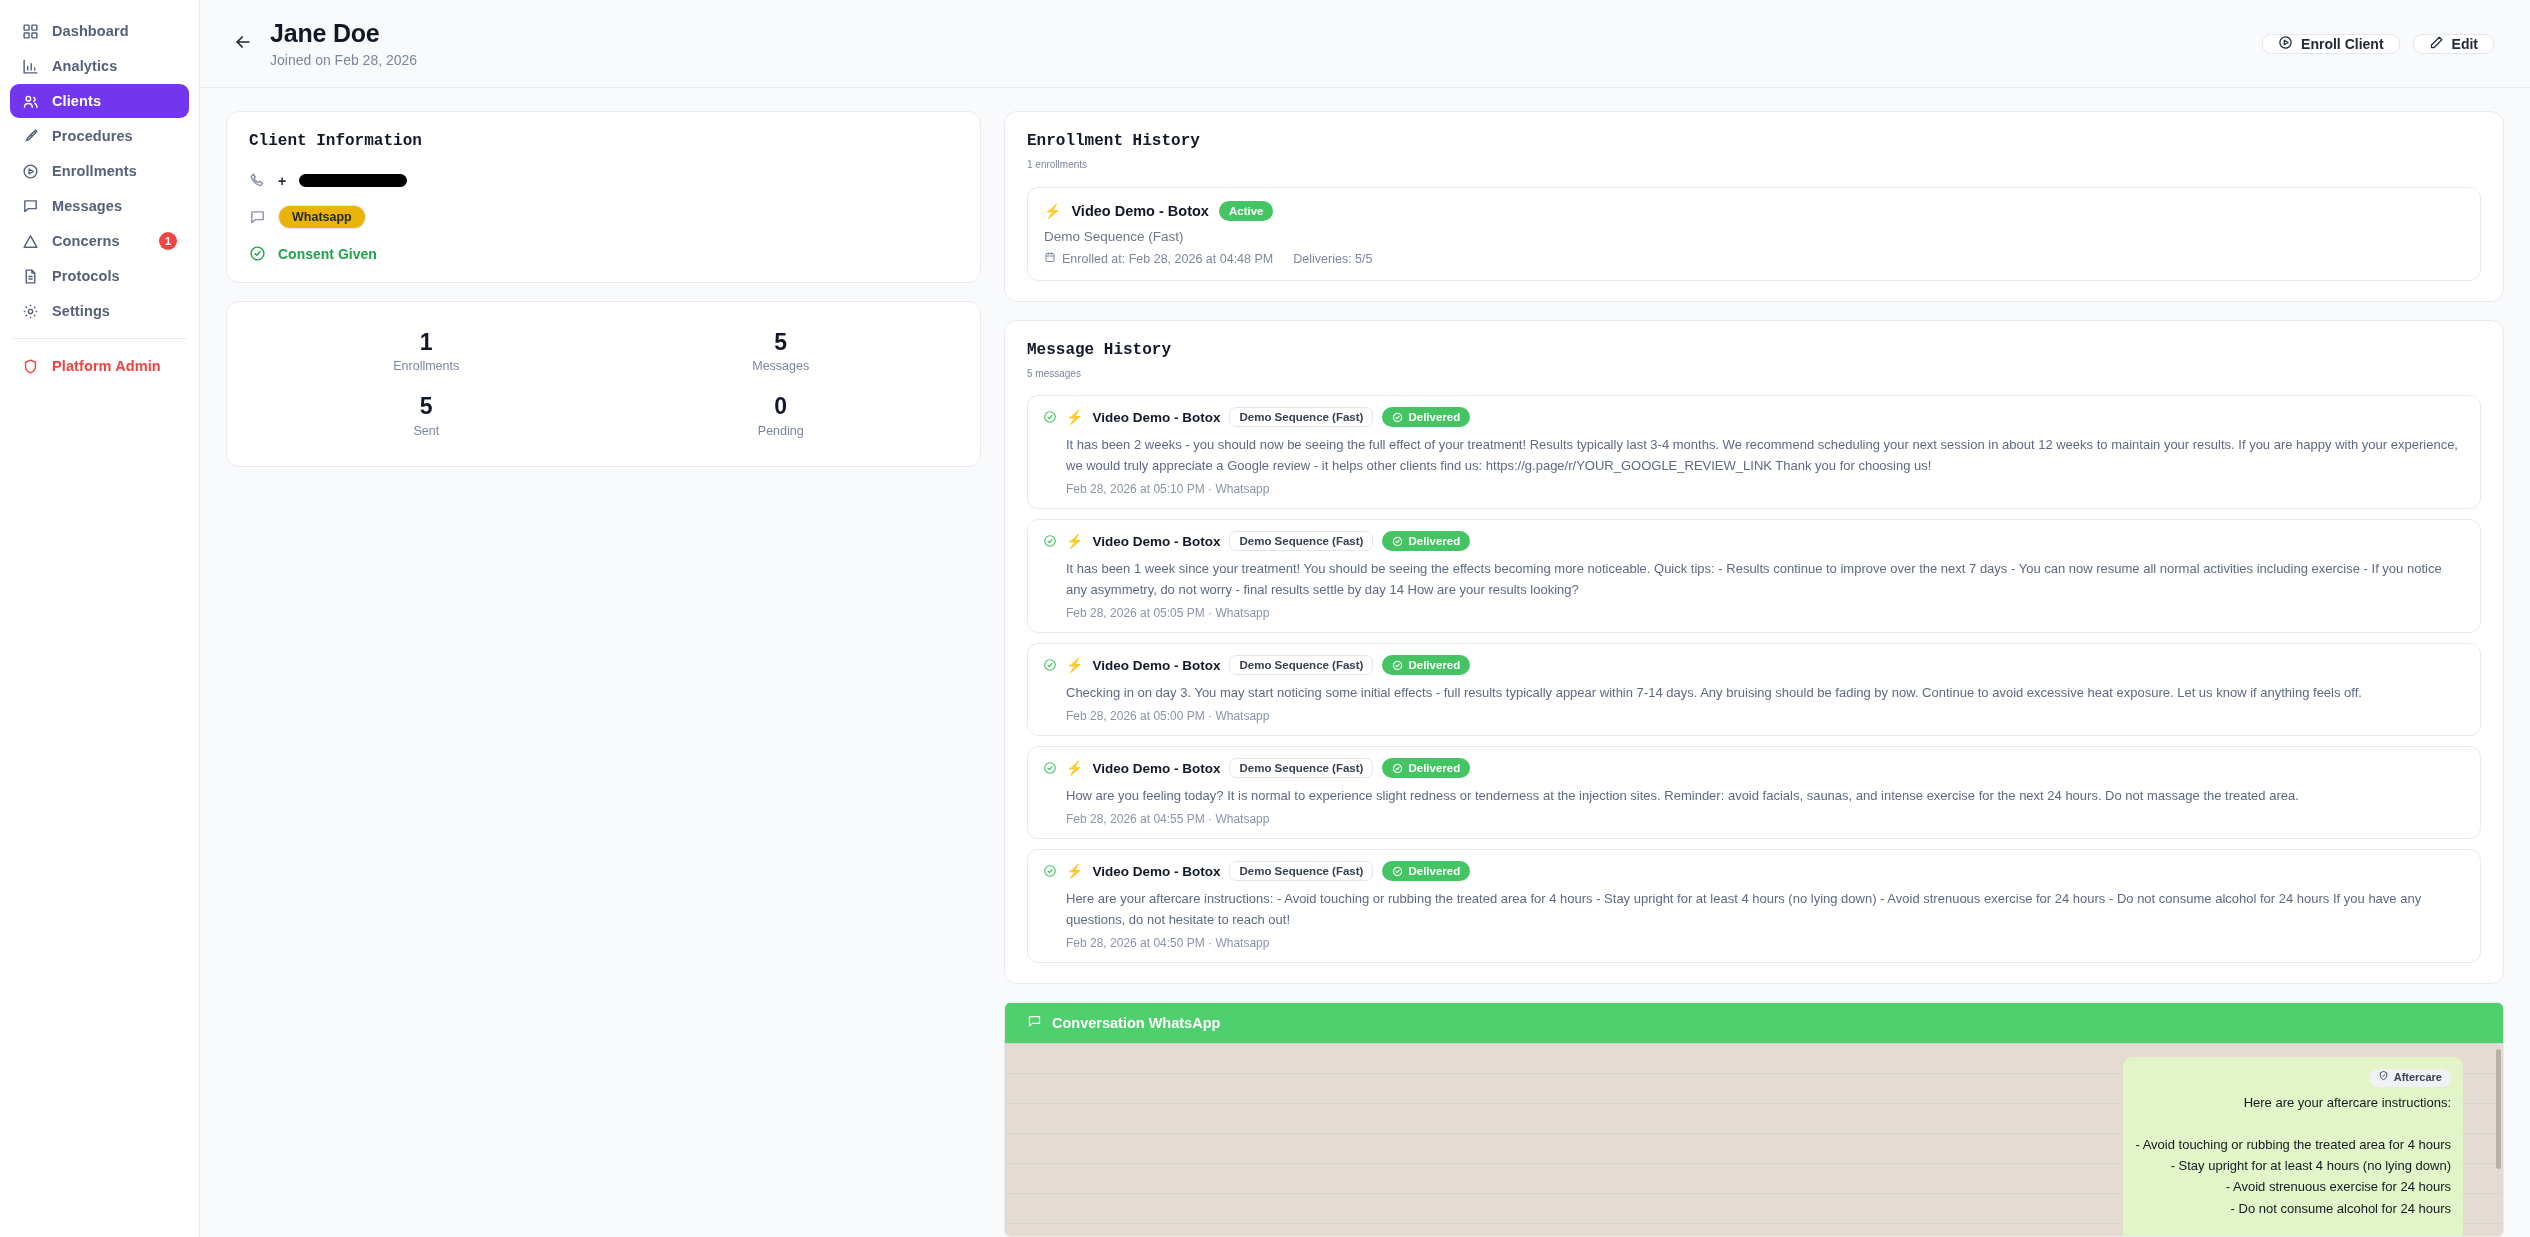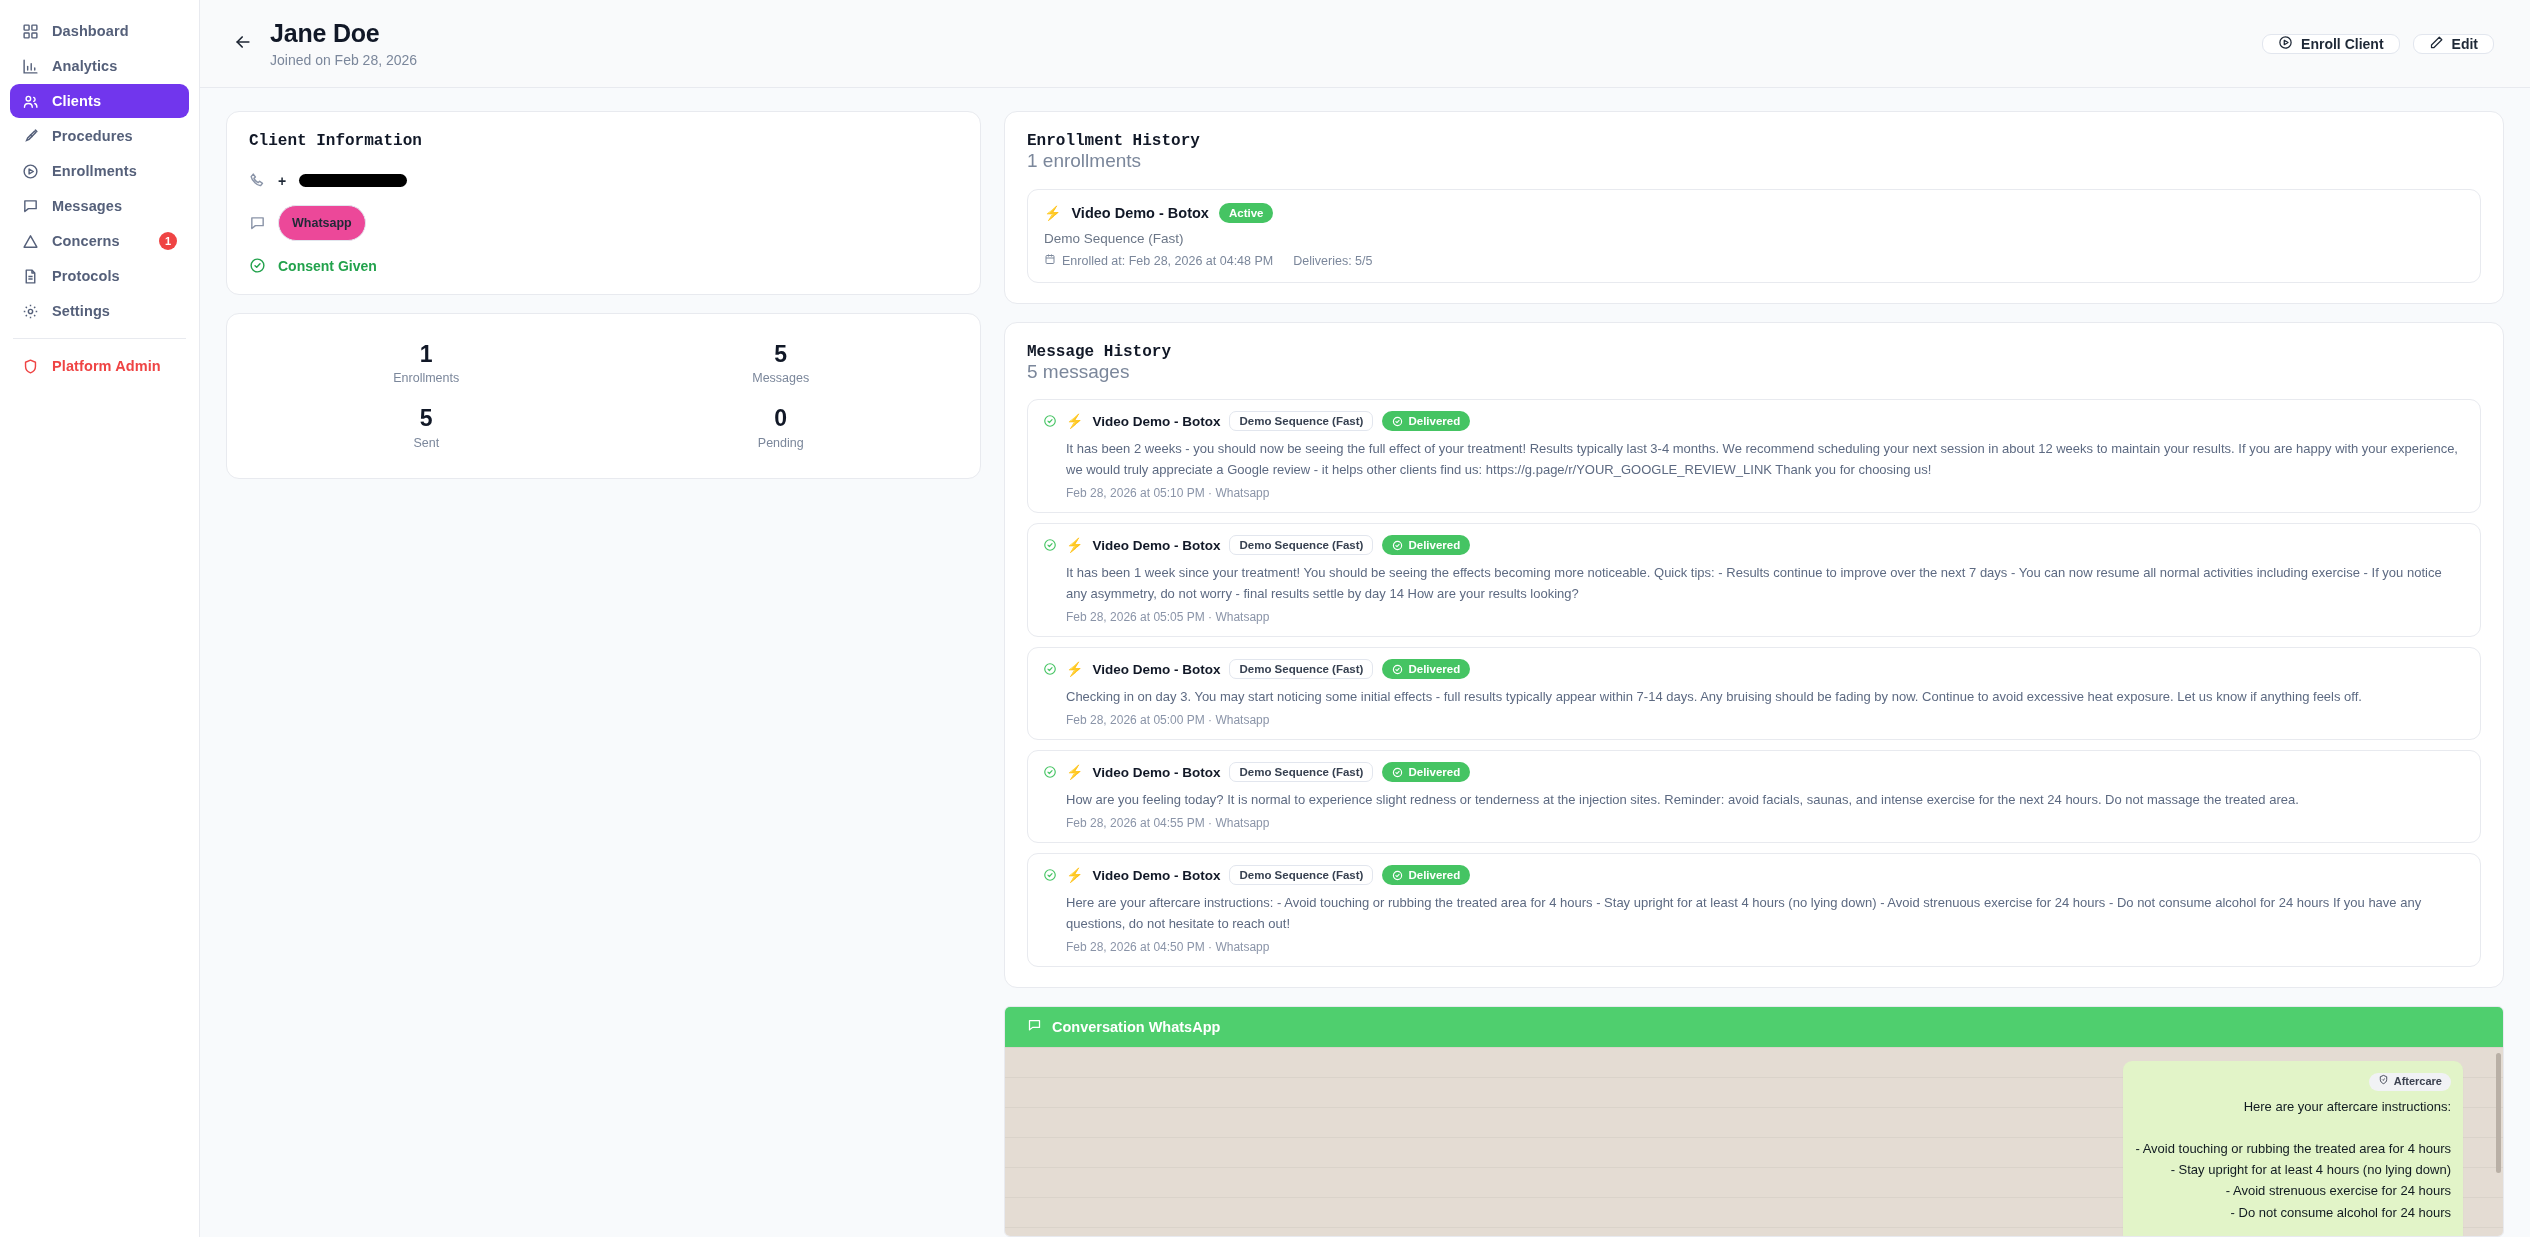--- a/index.html
+++ b/index.html
@@ -68,37 +68,37 @@
     padding: 23px 26px 0 26px; min-height: 0;
   }
   .col-left { width: 755px; flex: 0 0 755px; display: flex; flex-direction: column; gap: 18px; }
   .col-right { flex: 1; display: flex; flex-direction: column; gap: 18px; min-width: 0; }
 
   .card {
     background: #fff; border: 1px solid #e8eaef;
     border-radius: 13px; padding: 20px 22px;
   }
   .card-title { font-size: 16px; font-weight: 700; color: #111827; font-family: Liberation Mono, monospace; }
-  .card-sub { font-size: 19px; color: #7b879b; }
+  .card-sub { font-size: 10px; color: #7b879b; margin-top: 9px; }
 
   
   .info-rows { margin-top: 22px; display: flex; flex-direction: column; gap: 16px; }
   .info-row { display: flex; align-items: center; gap: 12px; font-size: 14px; color: #1f2937; font-weight: 600; }
   .info-row .ico { width: 17px; height: 17px; flex: 0 0 17px; color: #8a94a8; }
   .info-row .ico svg { width: 17px; height: 17px; display: block; }
   .redacted {
     display: inline-block; background: #000; color: transparent;
     border-radius: 7px; height: 13px; width: 108px;
     vertical-align: middle; margin-left: 1px;
   }
   .chip {
     display: inline-flex; align-items: center;
-    height: 36px; padding: 0 13px;
+    height: 24px; padding: 0 13px;
     border: 1px solid #e2e6ee; border-radius: 999px;
-    font-size: 12.5px; font-weight: 700; color: #1f2937; background: #ec4899;
+    font-size: 12.5px; font-weight: 700; color: #1f2937; background: #eab308;
   }
   .consent { color: #22a24c; font-weight: 600; }
   .consent .ico { color: #22a24c; }
 
   
   .stats { display: grid; grid-template-columns: 1fr 1fr; row-gap: 20px; padding: 27px 22px 28px; }
   .stat { text-align: center; }
   .stat-val { font-size: 23px; font-weight: 700; color: #111827; line-height: 1.15; }
   .stat-lbl { font-size: 12.5px; color: #7b879b; margin-top: 4px; }
 

